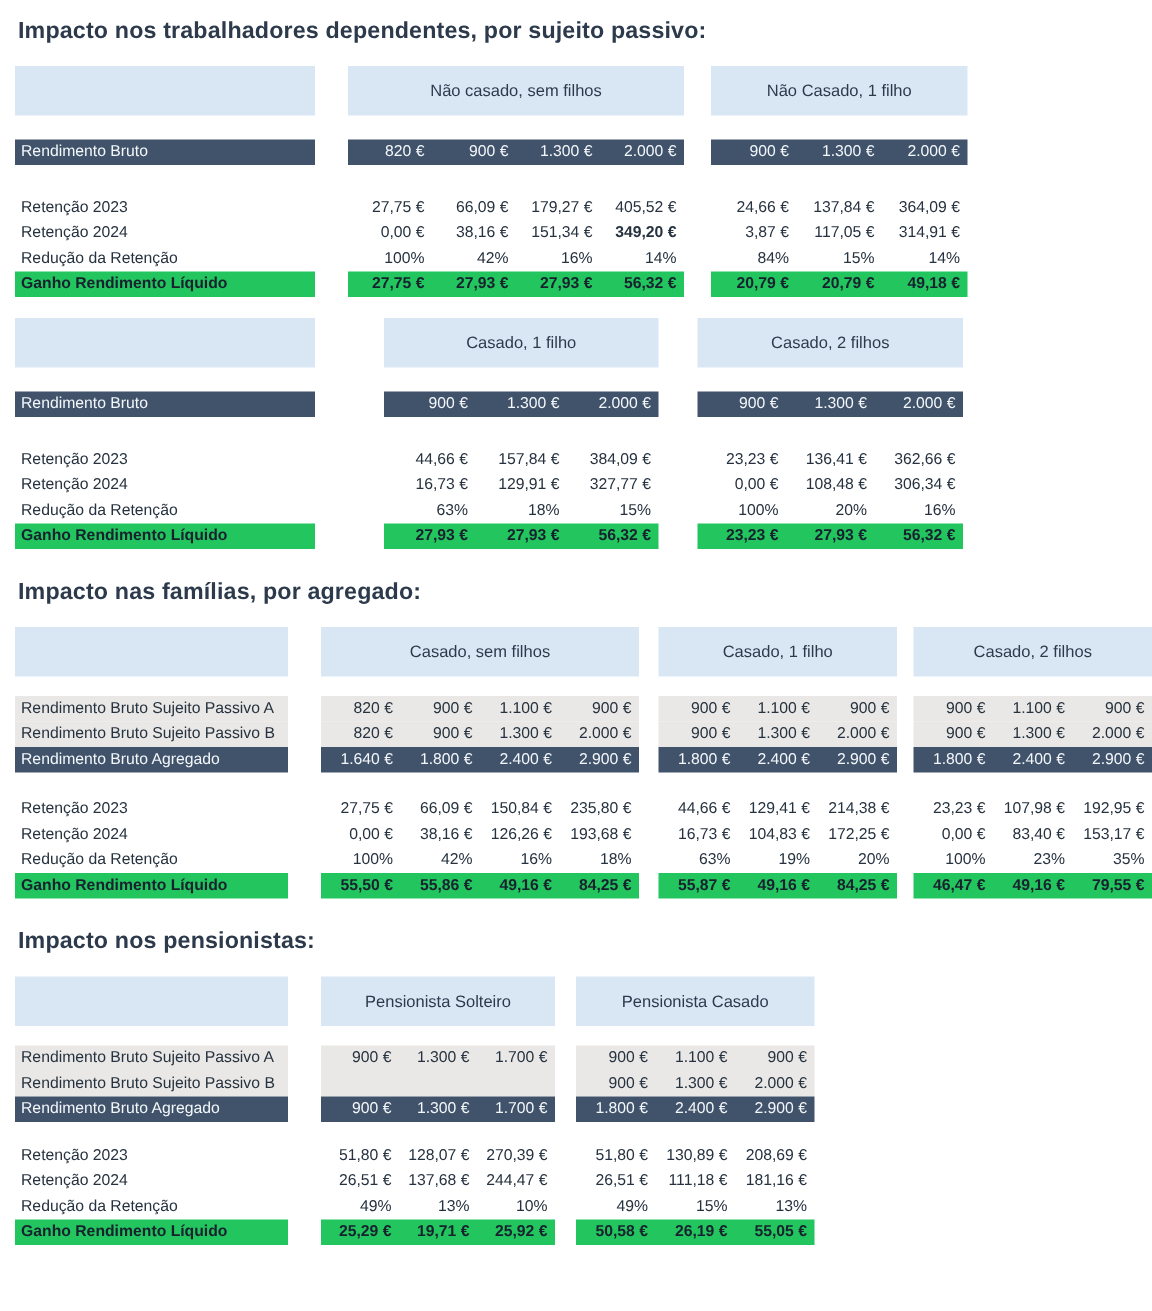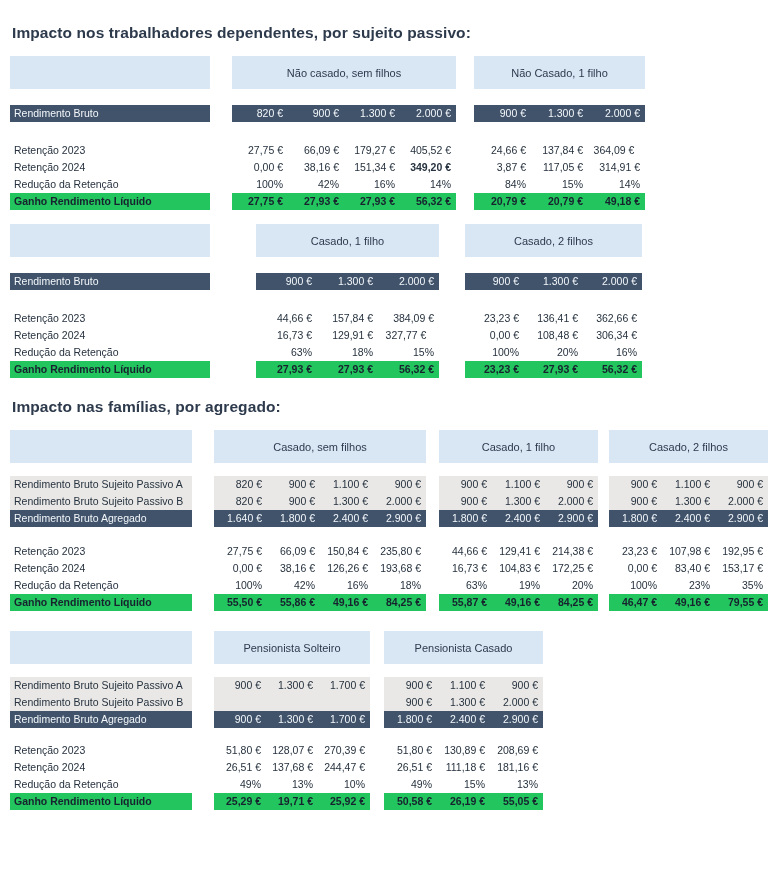--- a/index.html
+++ b/index.html
@@ -1,19 +1,19 @@
 <!DOCTYPE html>
 <html><head>
 <meta charset="utf-8">
 <style>
   html,body{margin:0;padding:0;background:#ffffff;}
   body{width:768px;height:874px;overflow:hidden;
        font-family:"Liberation Sans","DejaVu Sans",sans-serif;
        color:#26323f;-webkit-font-smoothing:antialiased;}
-  .doc{padding:20px 0 0 10px;}
+  .doc{padding:8px 0 0 10px;}
   .section{margin-bottom:20px;}
   .section-title{font-size:15.5px;font-weight:bold;color:#2d3a4c;
                  letter-spacing:.1px;margin:14px 0 14px 2px;}
   .section:first-child .section-title{margin-top:4px;}
   .block{display:flex;align-items:flex-start;margin-bottom:14px;}
   .col{flex:0 0 auto;}
   .band{height:33px;background:#d9e7f5;display:flex;align-items:center;
         justify-content:center;font-size:11px;color:#2d3a4c;}
   .band.blank{background:#d9e7f5;}
   .vgap{width:100%;}
@@ -84,21 +84,21 @@
           <div class="vgap" style="height: 16px;"></div>
           <div class="row navy">
             <span class="cell" style="width: 57px;">900 €</span>
             <span class="cell" style="width: 57px;">1.300 €</span>
             <span class="cell" style="width: 57px;">2.000 €</span>
           </div>
           <div class="vgap" style="height: 20px;"></div>
           <div class="row plain">
             <span class="cell" style="width: 57px;">24,66 €</span>
             <span class="cell" style="width: 57px;">137,84 €</span>
-            <span class="cell" style="width: 57px; text-align: center;">364,09 €</span>
+            <span class="cell" style="width: 57px;">364,09 €</span>
           </div>
           <div class="row plain">
             <span class="cell" style="width: 57px;">3,87 €</span>
             <span class="cell" style="width: 57px;">117,05 €</span>
             <span class="cell" style="width: 57px;">314,91 €</span>
           </div>
           <div class="row plain">
             <span class="cell" style="width: 57px;">84%</span>
             <span class="cell" style="width: 57px;">15%</span>
             <span class="cell" style="width: 57px;">14%</span>
@@ -131,21 +131,21 @@
           </div>
           <div class="vgap" style="height: 20px;"></div>
           <div class="row plain">
             <span class="cell" style="width: 61px;">44,66 €</span>
             <span class="cell" style="width: 61px;">157,84 €</span>
             <span class="cell" style="width: 61px;">384,09 €</span>
           </div>
           <div class="row plain">
             <span class="cell" style="width: 61px;">16,73 €</span>
             <span class="cell" style="width: 61px;">129,91 €</span>
-            <span class="cell" style="width: 61px; text-align: center;">327,77 €</span>
+            <span class="cell" style="width: 61px;">327,77 €</span>
           </div>
           <div class="row plain">
             <span class="cell" style="width: 61px;">63%</span>
             <span class="cell" style="width: 61px;">18%</span>
             <span class="cell" style="width: 61px;">15%</span>
           </div>
           <div class="row green">
             <span class="cell" style="width: 61px;">27,93 €</span>
             <span class="cell" style="width: 61px;">27,93 €</span>
             <span class="cell" style="width: 61px;">56,32 €</span>
@@ -321,20 +321,21 @@
           </div>
           <div class="row green">
             <span class="cell" style="width: 53px;">46,47 €</span>
             <span class="cell" style="width: 53px;">49,16 €</span>
             <span class="cell" style="width: 53px;">79,55 €</span>
           </div>
         </div>
       </div>
     </div>
     <div class="section">
+      <div class="section-title">Impacto nos pensionistas:</div>
       <div class="block">
         <div class="col" style="width: 182px;">
           <div class="band blank"></div>
           <div class="vgap" style="height: 13px;"></div>
           <div class="row label-cell gray">Rendimento Bruto Sujeito Passivo A</div>
           <div class="row label-cell gray">Rendimento Bruto Sujeito Passivo B</div>
           <div class="row label-cell navy" style="font-weight: normal;">Rendimento Bruto Agregado</div>
           <div class="vgap" style="height: 14px;"></div>
           <div class="row label-cell plain">Retenção 2023</div>
           <div class="row label-cell plain">Retenção 2024</div>

